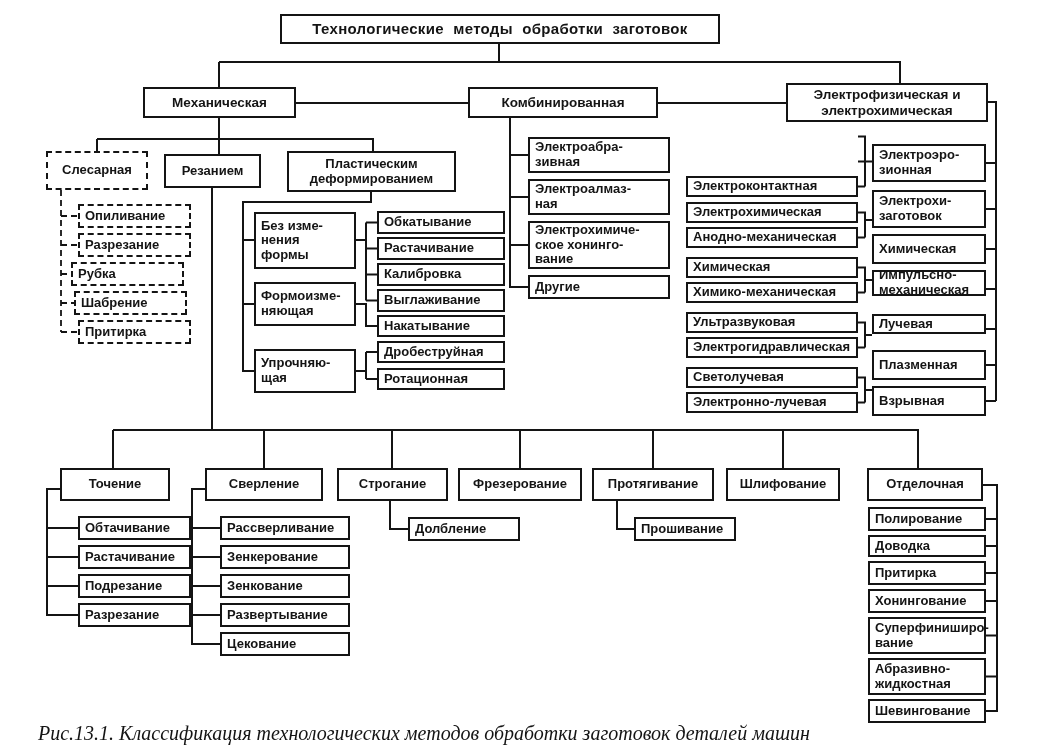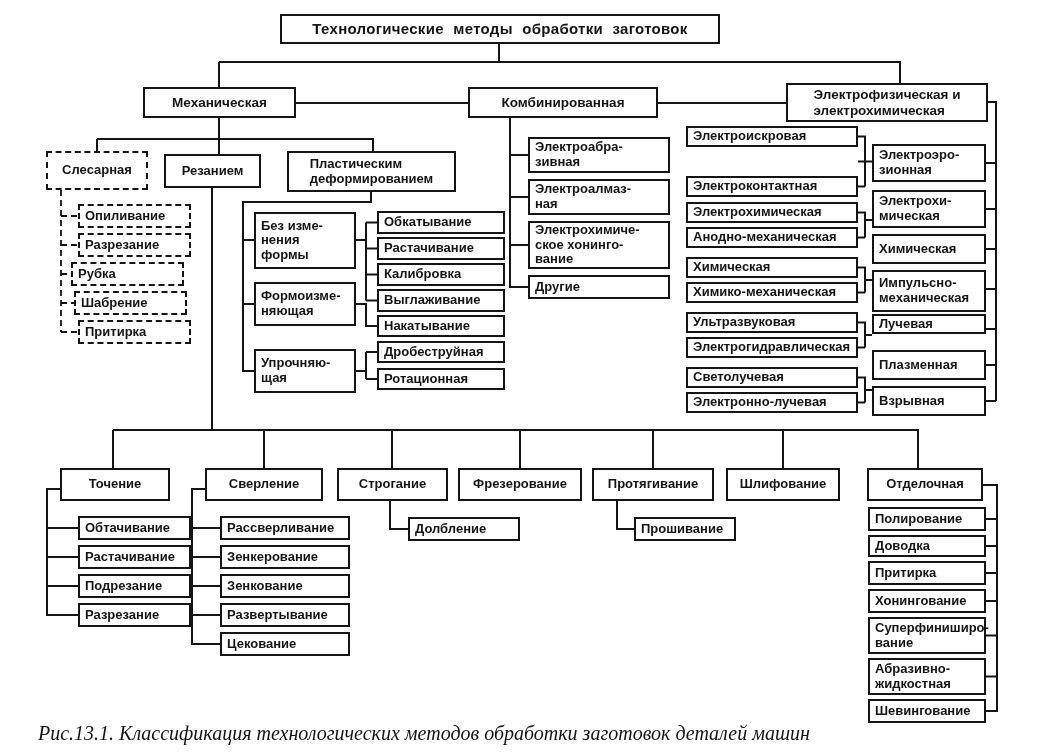--- a/index.html
+++ b/index.html
@@ -2,21 +2,21 @@
 <html><head>
 <meta charset="utf-8">
 <style>
   html,body{margin:0;padding:0;background:#ffffff;}
   .canvas{position:relative;width:1059px;height:755px;background:#ffffff;overflow:hidden;
           font-family:"Liberation Sans",sans-serif;color:#141414;}
   .wires{position:absolute;left:0;top:0;z-index:0;}
   .box{position:absolute;box-sizing:border-box;border:2px solid #141414;background:#ffffff;
        display:flex;align-items:center;font-weight:700;font-size:13px;line-height:1.12;
        white-space:pre-line;z-index:1;}
-  .c{justify-content:center;text-align:left;padding:1px 3px;}
+  .c{justify-content:center;text-align:center;padding:1px 3px;}
   .l{justify-content:flex-start;text-align:left;padding:1px 3px 1px 5px;}
   .dash{border-style:dashed;}
   .title{font-size:15px;word-spacing:5px;letter-spacing:.3px;}
   .hdr{font-size:13.5px;}
   .caption{position:absolute;z-index:1;font-family:"Liberation Serif",serif;font-style:italic;
            font-size:20px;color:#141414;white-space:nowrap;}
 </style>
 </head>
 <body>
 
@@ -76,37 +76,36 @@
 
   <div class="box l" style="left:528px;top:137px;width:142px;height:36px">Электроабра-
 зивная</div>
   <div class="box l" style="left:528px;top:179px;width:142px;height:36px">Электроалмаз-
 ная</div>
   <div class="box l" style="left:528px;top:221px;width:142px;height:48px">Электрохимиче-
 ское хонинго-
 вание</div>
   <div class="box l" style="left:528px;top:275px;width:142px;height:24px">Другие</div>
 
-  <div class="box l" style="left:686px;top:126px;width:172px;height:21px">Электроискровая</div>
   <div class="box l" style="left:686px;top:176px;width:172px;height:21px">Электроконтактная</div>
   <div class="box l" style="left:686px;top:202px;width:172px;height:21px">Электрохимическая</div>
   <div class="box l" style="left:686px;top:227px;width:172px;height:21px">Анодно-механическая</div>
   <div class="box l" style="left:686px;top:257px;width:172px;height:21px">Химическая</div>
   <div class="box l" style="left:686px;top:282px;width:172px;height:21px">Химико-механическая</div>
   <div class="box l" style="left:686px;top:312px;width:172px;height:21px">Ультразвуковая</div>
   <div class="box l" style="left:686px;top:337px;width:172px;height:21px">Электрогидравлическая</div>
   <div class="box l" style="left:686px;top:367px;width:172px;height:21px">Светолучевая</div>
   <div class="box l" style="left:686px;top:392px;width:172px;height:21px">Электронно-лучевая</div>
 
   <div class="box l" style="left:872px;top:144px;width:114px;height:38px">Электроэро-
 зионная</div>
   <div class="box l" style="left:872px;top:190px;width:114px;height:38px">Электрохи-
-мическая</div>
+заготовок</div>
   <div class="box l" style="left:872px;top:234px;width:114px;height:30px">Химическая</div>
-  <div class="box l" style="left:872px;top:270px;width:114px;height:42px">Импульсно-
+  <div class="box l" style="left:872px;top:270px;width:114px;height:26px">Импульсно-
 механическая</div>
   <div class="box l" style="left:872px;top:314px;width:114px;height:20px">Лучевая</div>
   <div class="box l" style="left:872px;top:350px;width:114px;height:30px">Плазменная</div>
   <div class="box l" style="left:872px;top:386px;width:114px;height:30px">Взрывная</div>
 
   <div class="box c" style="left:60px;top:468px;width:110px;height:33px">Точение</div>
   <div class="box c" style="left:205px;top:468px;width:118px;height:33px">Сверление</div>
   <div class="box c" style="left:337px;top:468px;width:111px;height:33px">Строгание</div>
   <div class="box c" style="left:458px;top:468px;width:124px;height:33px">Фрезерование</div>
   <div class="box c" style="left:592px;top:468px;width:122px;height:33px">Протягивание</div>

